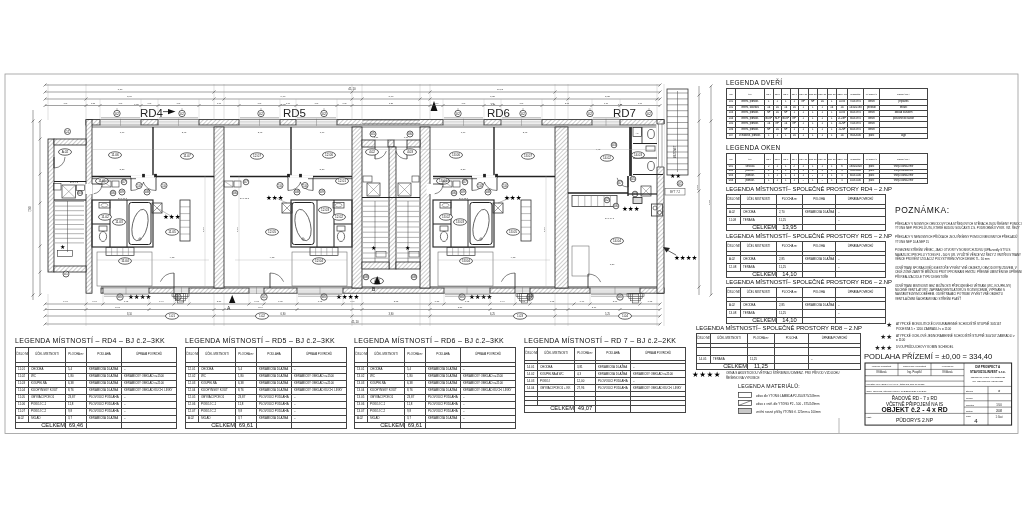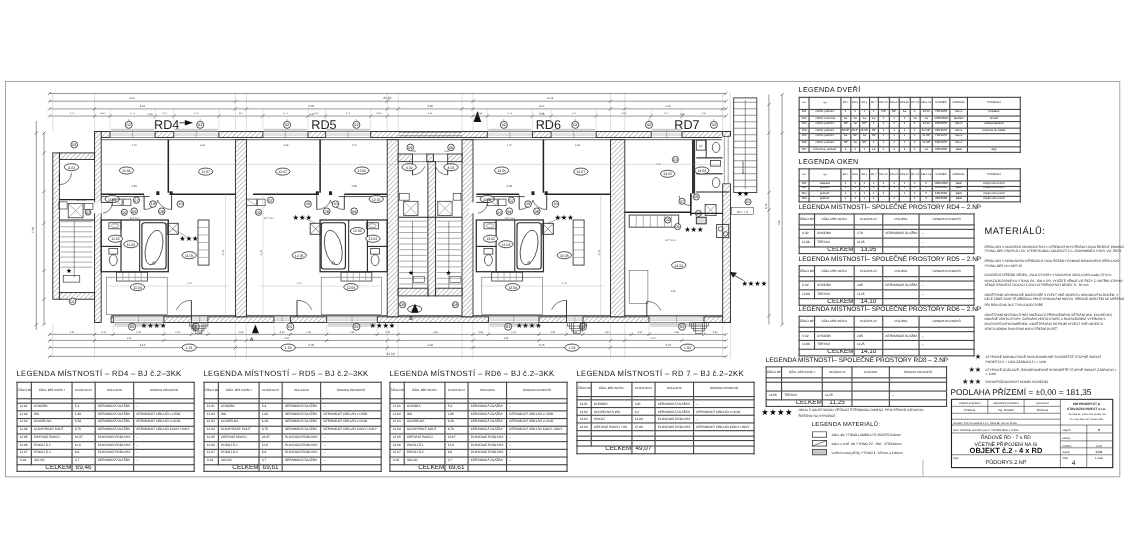--- a/index.html
+++ b/index.html
@@ -1763,21 +1763,21 @@
             <td colspan="2" style="text-align:right;font-size:5.8px">CELKEM</td>
             <td style="font-size:5.8px;text-align:center">11,25</td>
             <td></td>
             <td></td>
           </tr>
         </tbody>
       </table>
     </div>
 
 <div class="abs" style="left:895px;top:205px;width:127px">
-<div style="font-size:8.5px;letter-spacing:0.5px;color:#111">MATERIÁLŮ:</div>
+<div style="font-size:8.5px;letter-spacing:0.5px;color:#111">POZNÁMKA:</div>
 <div style="font-size:2.9px;color:#222;line-height:1.5;margin-top:7px">
 <p style="margin:0 0 4.5px">PŘEKLADY V NOSNÝCH OBVODOVÝCH  A STŘEDOVÝCH STĚNÁCH JSOU ŘEŠENY POMOCÍ YTONG NEP. PROFILŮ U76, KTERÉ BUDOU SOUČÁSTÍ Z.S. PODROBNĚJI VÝKR.  VIZ. ŘEZY</p>
 <p style="margin:0 0 4.5px">PŘEKLADY V NENOSNÝCH PŘÍČKÁCH JSOU ŘEŠENY POMOCÍ NENOSNÝCH PŘEKLADŮ YTONG NEP 10  A NEP 15</p>
 <p style="margin:0 0 4.5px">POSEZENÍ STŘEŠNÍ VĚNEC, JAKO OTVORY V NOSNÝCH ZDIVU (UPA zvedly STYLIS NAVAZUJÍCÍ PROFILU YTONG P4 - 500 V ÚR. VYUŽITÉ VĚNCE VIZ ŘEZY  Z VNITŘNÍ STRANY VĚNCE PROVÉST IZOLACI Z POLYSTYRÉNOVÝCH DESEK TL. 50 mm</p>
 <p style="margin:0 0 4.5px">ODVĚTRÁNÍ SPORÁKOVÉ DIGESTOŘE VYVÉST VNĚ OBJEKTU OBVODOVÝM ZDIVEM. V CELÉ ZÓNĚ ZAMYTÉ MŘÍŽKOU PROTI PRONIKÁNÍ HMYZU. PŘESNÉ UMÍSTĚNÍ SE UPŘESNÍ PŘI REALIZACI DLE TYPU DIGESTOŘE</p>
 <p style="margin:0">ODVĚTRÁNÍ MÍSTNOSTÍ BEZ MOŽNOSTI PŘIROZENÉHO VĚTRÁNÍ (WC, KOUPELNY) NUCENĚ VENTILÁTORY. ZAPÍNÁNÍ VENTILÁTORŮ S ROZSVÍCENÍM, VYPÍNÁNÍ S NASTAVITELNÝM DOBĚHEM. ODVĚTRÁVACÍ POTRUBÍ VYVÉST VNĚ OBJEKTU VENTILAČNÍMI ŠACHTAMI NAD STŘEŠNÍ PLÁŠŤ</p>
 </div>
     </div>
 
 <div class="abs" style="left:870px;top:322px;width:152px;font-size:3.05px;color:#222;line-height:1.5">
@@ -1788,21 +1788,21 @@
 <div style="display:flex;margin-bottom:2.5px">
         <span style="width:26px;text-align:right;padding-right:4px;font-size:6.5px;line-height:1">★★</span>
         <span style="width:120px">ATYPICKÉ OCELOVÉ JEDNORAMENNÉ SCHODIŠTĚ STUPNĚ 300/167  ZÁBRADLÍ v = 1100</span>
       </div>
 <div style="display:flex">
         <span style="width:26px;text-align:right;padding-right:4px;font-size:6.5px;line-height:1">★★★</span>
         <span style="width:120px">DVOUPRŮDUCHOVÝ KOMÍN SCHIEDEL</span>
       </div>
 </div>
 
-<div class="abs" style="left:864px;top:352px;font-size:7.6px;color:#111;white-space:nowrap">PODLAHA  PŘÍZEMÍ  =  ±0,00  =  181,35</div>
+<div class="abs" style="left:864px;top:352px;font-size:7.6px;color:#111;white-space:nowrap">PODLAHA  PŘÍZEMÍ  =  ±0,00  =  334,40</div>
 
 <div class="abs" style="left:692px;top:371px;width:155px">
 <div style="display:flex">
         <span style="font-size:7.5px;line-height:1;letter-spacing:0.5px">★★★★</span>
 <span style="font-size:3.05px;color:#222;margin-left:5px;width:118px;line-height:1.5">OKNA S AKUSTICKOU VĚTRACÍ ŠTĚRBINOU DIMENZ. PRO PŘÍVOD VZDUCHU ŘEŠENO NA VÝROBCE</span>
       </div>
 </div>
 
 <div class="abs" style="left:738px;top:383px">
 <div style="font-size:5.2px;letter-spacing:0.3px;color:#111">LEGENDA MATERIÁLŮ:</div>

